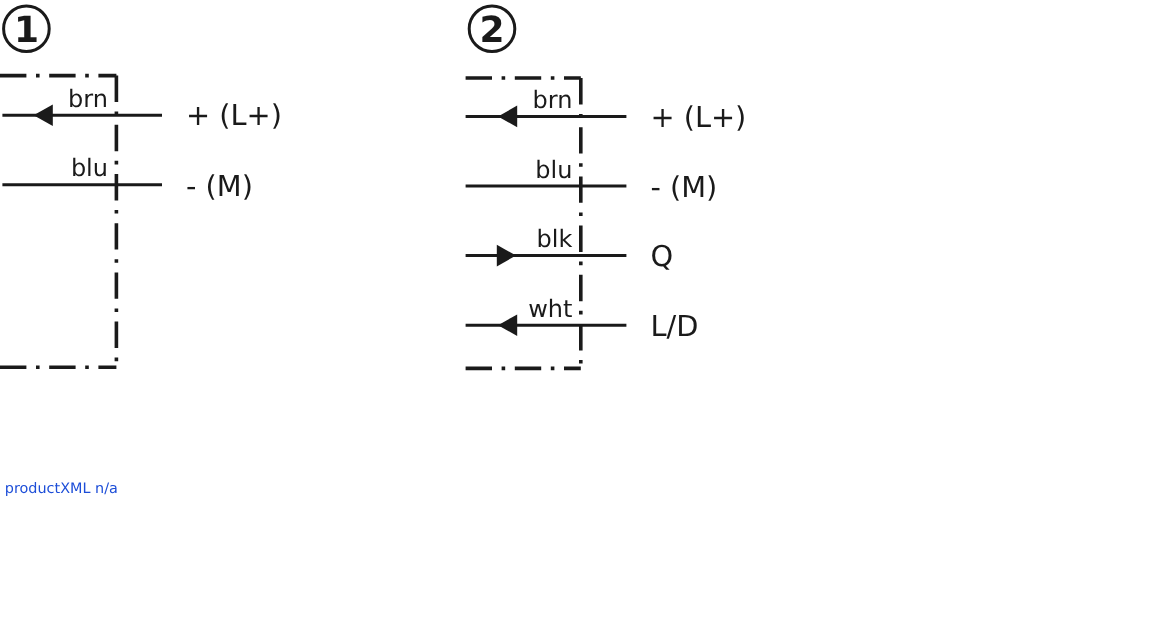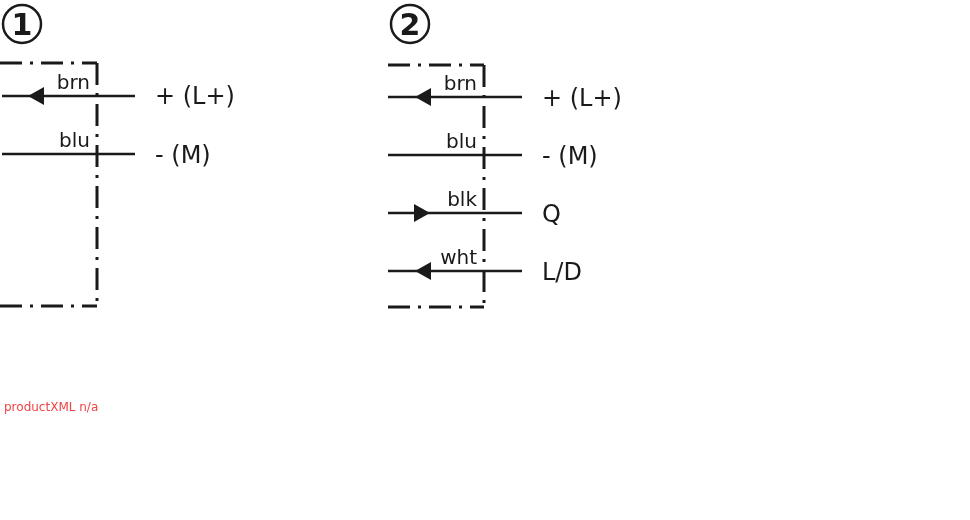--- a/index.html
+++ b/index.html
@@ -1,21 +1,21 @@
 <!DOCTYPE html>
 <html><head>
 <meta charset="utf-8">
 <style>
   html, body { margin:0; padding:0; background:#ffffff; }
   body { width:970px; height:520px; position:relative; overflow:hidden; font-family:"DejaVu Sans", sans-serif; color:#1a1a1a; }
   svg { position:absolute; left:0; top:0; }
   .wire-text { font-family:"DejaVu Sans", sans-serif; font-size:20px; fill:#1a1a1a; }
   .sig-text { font-family:"DejaVu Sans", sans-serif; font-size:24px; fill:#1a1a1a; }
   .num-text { font-family:"DejaVu Sans", sans-serif; font-size:30px; font-weight:bold; fill:#1a1a1a; }
-  .footer { position:absolute; left:4px; top:400px; font-size:12px; color:#ef4444; font-family:"DejaVu Sans", sans-serif; }
+  .footer { position:absolute; left:4px; top:400px; font-size:12px; color:#1d4ed8; font-family:"DejaVu Sans", sans-serif; }
 </style>
 </head>
 <body>
 
 <svg width="970" height="520" viewBox="0 0 970 520">
 
   <g>
     <g>
       <circle cx="22" cy="24" r="19" fill="none" stroke="#1a1a1a" stroke-width="2.5"></circle>
       <text class="num-text" x="22" y="35" text-anchor="middle">1</text>

